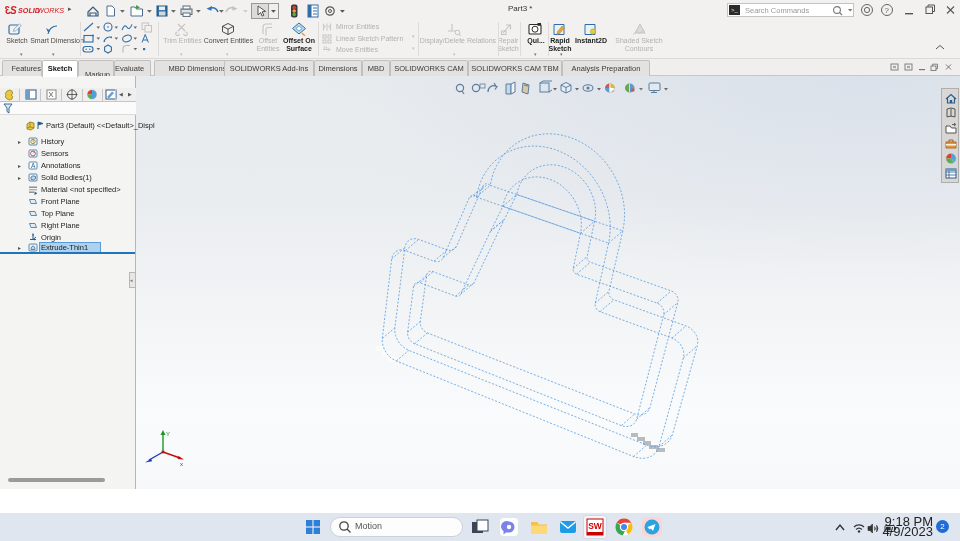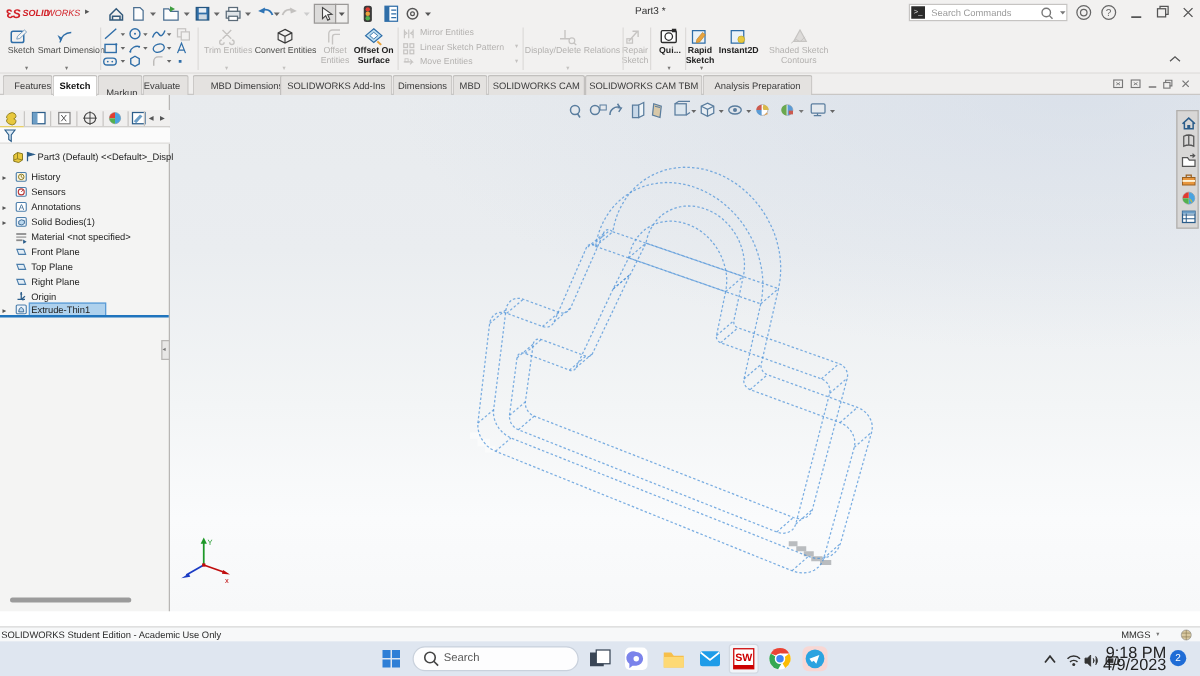--- a/index.html
+++ b/index.html
@@ -9,21 +9,21 @@
 #tabrow{left:0;top:59px;width:960px;height:17px;background:#f0efee;border-bottom:1px solid #c9c7c5}
 .tab{position:absolute;top:1px;height:16px;line-height:16px;font-size:7.5px;color:#3a3a3a;padding:0 7px;background:#e4e2e0;border:1px solid #c2c0be;border-bottom:none;border-radius:2px 2px 0 0}
 .tab.act{background:#fff;color:#111;font-weight:bold;height:17px;z-index:3}
 #viewport{left:136px;top:76px;width:824px;height:413px;background:radial-gradient(120% 90% at 88% 0%, rgba(205,215,230,0.5), rgba(205,215,230,0) 55%),linear-gradient(180deg,#e8ebee 0%,#eaedf0 30%,#f3f5f6 60%,#fafbfc 82%,#f7f8f9 100%)}
 #lpanel{left:0;top:76px;width:136px;height:413px;background:#f4f4f3;border-right:1px solid #b8b6b4}
 .lab{position:absolute;font-size:7px;color:#4a4a48;text-align:center;line-height:8px;white-space:nowrap}
 .lab.g{color:#b3b1af}
 .car{position:absolute;font-size:5px;color:#7a7977}
 .car.g{color:#c4c2c0}
 .vsep{position:absolute;top:2px;height:34px;width:1px;background:#dddbd9}
-#treewrap{position:absolute;left:0;top:0;width:144px;height:413px;font-size:7.5px;color:#1d1d1d}
+#treewrap{position:absolute;left:16px;top:0;width:144px;height:413px;font-size:7.5px;color:#1d1d1d}
 .trow{position:absolute;left:0;width:134px;height:12px;line-height:12px;white-space:nowrap}
 #btabs{left:0;top:489px;width:960px;height:12px;background:#d6d4d2;border-top:1px solid #a9a7a5}
 #statusbar{left:0;top:501px;width:960px;height:12px;background:#f7f8f9;border-top:1px solid #d8d8d8;font-size:7.5px;color:#2a2a2a;line-height:11px}
 #taskbar{left:0;top:513px;width:960px;height:28px;background:#dfe6f0}
 </style></head><body>
 <div id="stage">
     <div id="titlebar" class="abs">
       <div class="abs" style="left:3px;top:4px;width:70px;height:13px">
         <svg class="abs" style="width:70px;height:13px" viewBox="0 0 70 13" xmlns="http://www.w3.org/2000/svg">
           <text x="-7.5" y="10" font-size="10" font-style="italic" font-weight="bold" fill="#d22128" font-family="Liberation Sans" transform="scale(-1,1)">3</text>
@@ -428,42 +428,33 @@
         <path d="M8 7.5 h-4.8 a4.8 4.8 0 0 1 4.8-4.8z" fill="#e03c31"></path>
         <path d="M8 7.5 h-4.8 a4.8 4.8 0 0 0 4.8 4.8z" fill="#52b04f"></path>
         <path d="M8 7.5 a4.8 4.8 0 0 1 3 4z" fill="#f3c300"></path>
       </svg>
       <svg class="abs" style="left:1px;top:77px" width="16" height="15" viewBox="0 0 16 15" xmlns="http://www.w3.org/2000/svg">
         <rect x="3" y="3" width="10" height="9" fill="#fff" stroke="#2b5d8a" stroke-width="1"></rect>
         <path d="M3 6 h10 M3 9 h10 M6 3 v9" stroke="#2b5d8a" stroke-width="0.8"></path>
         <rect x="3" y="3" width="10" height="2" fill="#6d9ec6"></rect>
       </svg>
     </div>
-    <div id="statusbar" class="abs">
-      <span style="position:absolute;left:1px">SOLIDWORKS Student Edition - Academic Use Only</span>
-      <span style="position:absolute;left:897px">MMGS</span>
-      <span style="position:absolute;left:925px;font-size:5px;color:#777;top:1px">▾</span>
-      <svg style="position:absolute;left:944px;top:1px" width="10" height="10" viewBox="0 0 10 10" xmlns="http://www.w3.org/2000/svg">
-        <circle cx="5" cy="5" r="4" fill="#d8c8a0" stroke="#888" stroke-width="0.5"></circle>
-        <path d="M1.5 3.5 h7 M1.5 6.5 h7 M5 1 v8" stroke="#887850" stroke-width="0.5" fill="none"></path>
-      </svg>
-    </div>
     <div id="taskbar" class="abs"></div>
     <svg class="abs" style="width:16px;height:16px;left:305px;top:519px" viewBox="0 0 16 16" xmlns="http://www.w3.org/2000/svg">
       <rect x="1" y="1" width="6.4" height="6.4" fill="#2f7fd6"></rect>
       <rect x="8.6" y="1" width="6.4" height="6.4" fill="#2f7fd6"></rect>
       <rect x="1" y="8.6" width="6.4" height="6.4" fill="#2f7fd6"></rect>
       <rect x="8.6" y="8.6" width="6.4" height="6.4" fill="#2f7fd6"></rect>
     </svg>
     <div class="abs" style="left:330px;top:517px;width:133px;height:20px;background:#fdfdfe;border:1px solid #c9d1dc;border-radius:10px"></div>
     <svg class="abs" style="width:16px;height:16px;left:337px;top:519px" viewBox="0 0 16 16" xmlns="http://www.w3.org/2000/svg">
       <circle cx="7" cy="7" r="4.2" fill="none" stroke="#444" stroke-width="1.3"></circle>
       <line x1="10" y1="10" x2="13.5" y2="13.5" stroke="#444" stroke-width="1.3"></line>
     </svg>
-    <div class="abs" style="left:355px;top:521px;font-size:9px;color:#555">Search</div>
+    <div class="abs" style="left:355px;top:521px;font-size:9px;color:#555">Motion</div>
     <svg class="abs" style="width:20px;height:20px;left:470px;top:517px" viewBox="0 0 20 20" xmlns="http://www.w3.org/2000/svg">
       <rect x="2" y="5" width="11" height="11" fill="#3a4656"></rect>
       <rect x="7" y="3" width="11" height="11" fill="#fff" stroke="#3a4656" stroke-width="1"></rect>
     </svg>
     <svg class="abs" style="width:20px;height:20px;left:499px;top:517px" viewBox="0 0 20 20" xmlns="http://www.w3.org/2000/svg">
       <rect x="1" y="1" width="18" height="18" rx="4" fill="#fff"></rect>
       <path d="M10 4.5 a5.5 5.5 0 0 1 0 11 h-3 l-2.5 2 v-3.5 a5.5 5.5 0 0 1 5.5-9.5z" fill="#7b83eb"></path>
       <circle cx="10" cy="10" r="2.2" fill="#fff"></circle>
     </svg>
     <svg class="abs" style="width:20px;height:20px;left:529px;top:517px" viewBox="0 0 20 20" xmlns="http://www.w3.org/2000/svg">

